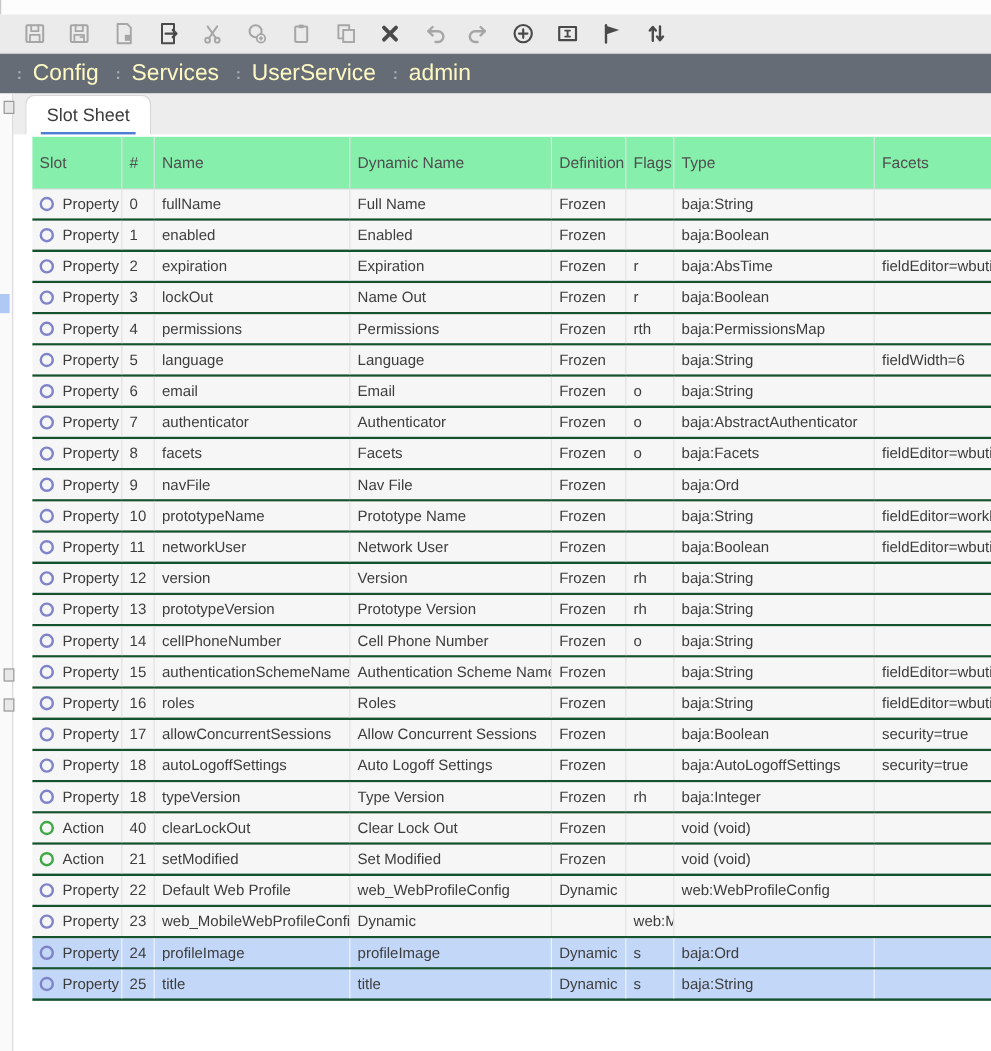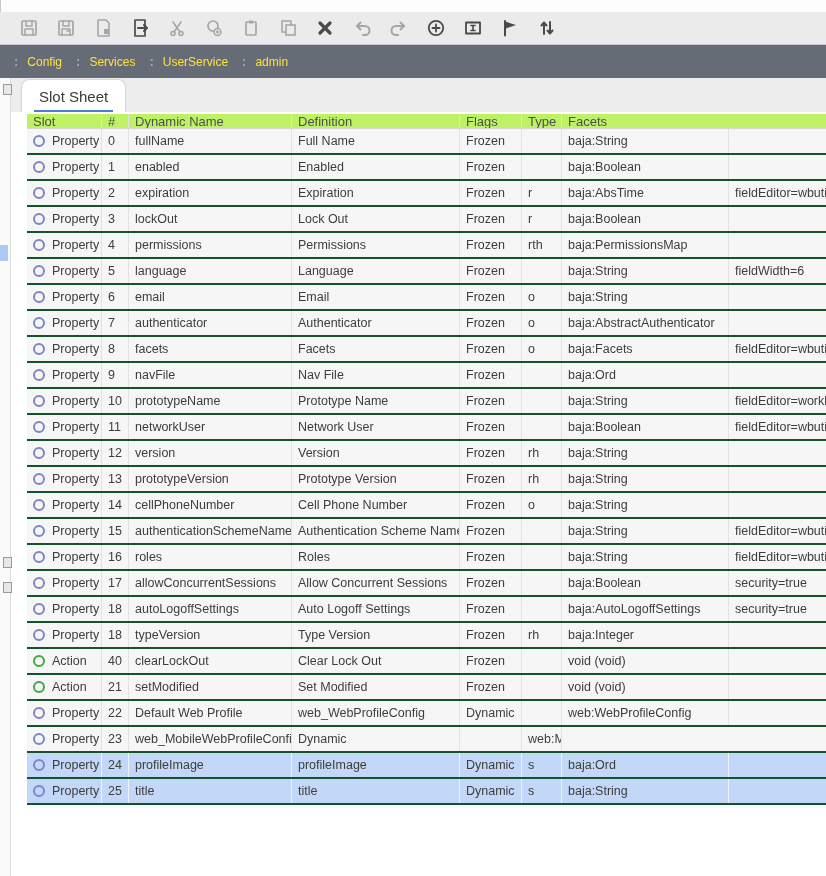--- a/index.html
+++ b/index.html
@@ -15,21 +15,21 @@
     display: flex; align-items: center; padding-left: 18px; gap: 15px; }
   .tb-btn { width: 22px; height: 22px; display: flex; align-items: center;
     justify-content: center; border-radius: 3px; cursor: default; }
   .tb-btn svg { display: block; }
 
   
   .breadcrumb { height: 33px; background: #666c75; display: flex; align-items: center;
     padding-left: 14px; }
   .crumb { display: flex; align-items: center; margin-right: 14px; cursor: default; }
   .crumb .colon { color: #a7adb6; font-size: 13px; font-weight: bold; margin-right: 9px; }
-  .crumb .lbl { color: #fde047; font-size: 12px; }
+  .crumb .lbl { color: #fef9c3; font-size: 19px; }
 
   
   .content { display: flex; height: 798px; background: #ededed; position: relative; }
   .left-rail { width: 11px; background: #fafafa; border-right: 1px solid #dcdcdc;
     position: relative; flex: 0 0 11px; }
   .rail-icon { position: absolute; left: 3px; width: 9px; height: 11px;
     border: 1px solid #9a9a9a; background: #e8e8e8; }
   .rail-sel { position: absolute; left: 0; width: 8px; height: 16px; background: #aec9f3; }
 
   .main { flex: 1; display: flex; flex-direction: column; min-width: 0; }
@@ -42,21 +42,21 @@
     cursor: default; }
   .tab .tab-label { font-size: 15px; color: #3c3c3c; }
   .tab .underline { position: absolute; left: 12px; right: 12px; bottom: 0;
     height: 2px; background: var(--accent, #4d7ed2); }
 
   
   .panel { flex: 1; background: #ffffff; padding: 2px 0 0 16px; min-width: 0;
     overflow: hidden; }
   .cols { display: grid;
     grid-template-columns: 75px 27px 163px 168px 62px 40px 167px minmax(0,1fr); }
-  .thead { height: 15px; background: #bef264; border-bottom: 1px solid #d8d8d8; }
+  .thead { height: 44px; background: #86efac; border-bottom: 1px solid #d8d8d8; }
   .th { font-size: 13px; color: #4f4f4f; display: flex; align-items: center;
     padding-left: 6px; border-right: 1px solid #e0e0e0; overflow: hidden;
     white-space: nowrap; cursor: default; }
   .th:last-child { border-right: none; }
 
   .row { height: 26px; background: #f6f6f6; border-bottom: 2px solid #14532d; }
   .row.selected { background: var(--sel, #c3d7f8); }
   .cell { font-size: 12.5px; color: #3d3d3d; display: flex; align-items: center;
     padding-left: 6px; border-right: 1px solid #e2e2e2; overflow: hidden;
     white-space: nowrap; }
@@ -197,20 +197,21 @@
     <div class="tabstrip">
       <div class="tab">
         <span class="tab-label">Slot Sheet</span>
         <span class="underline"></span>
       </div>
     </div>
     <div class="panel">
       <div class="cols thead">
           <div class="th">Slot</div>
           <div class="th">#</div>
+          <div class="th">Name</div>
           <div class="th">Dynamic Name</div>
           <div class="th">Definition</div>
           <div class="th">Flags</div>
           <div class="th">Type</div>
           <div class="th">Facets</div>
         </div>
       <div id="tbody">
           <div class="cols row">
             <div class="cell">
               <span class="ring property"></span>
@@ -250,21 +251,21 @@
             <div class="cell">baja:AbsTime</div>
             <div class="cell">fieldEditor=wbutil:</div>
           </div>
           <div class="cols row">
             <div class="cell">
               <span class="ring property"></span>
               <span>Property</span>
             </div>
             <div class="cell">3</div>
             <div class="cell">lockOut</div>
-            <div class="cell">Lock Out</div>
+            <div class="cell">Name Out</div>
             <div class="cell">Frozen</div>
             <div class="cell">r</div>
             <div class="cell">baja:Boolean</div>
             <div class="cell"></div>
           </div>
           <div class="cols row">
             <div class="cell">
               <span class="ring property"></span>
               <span>Property</span>
             </div>

